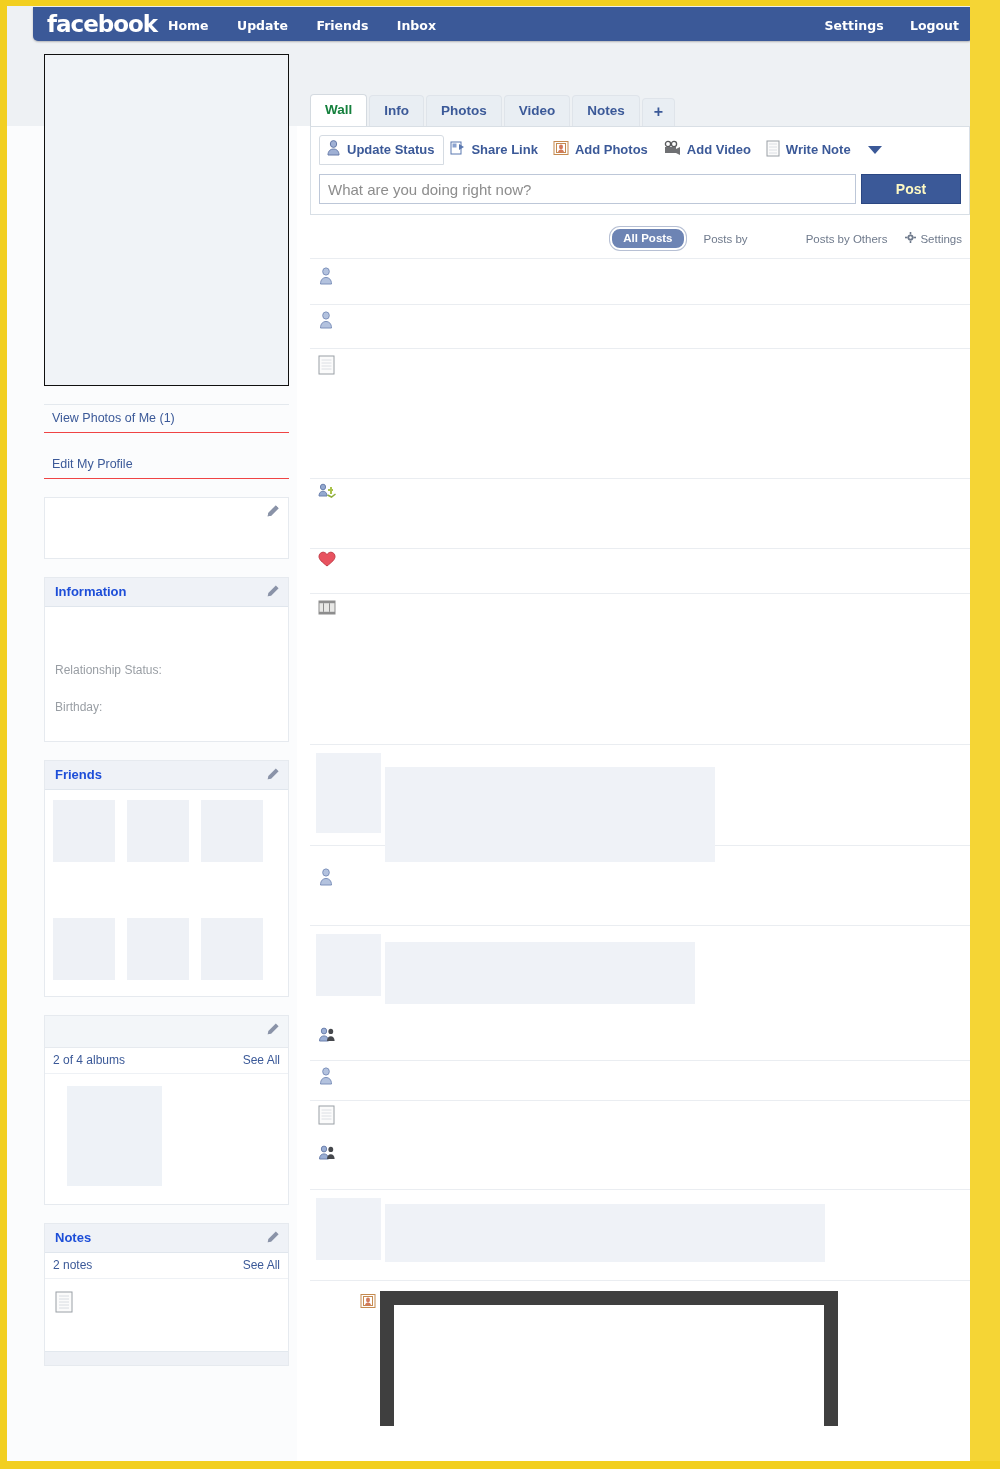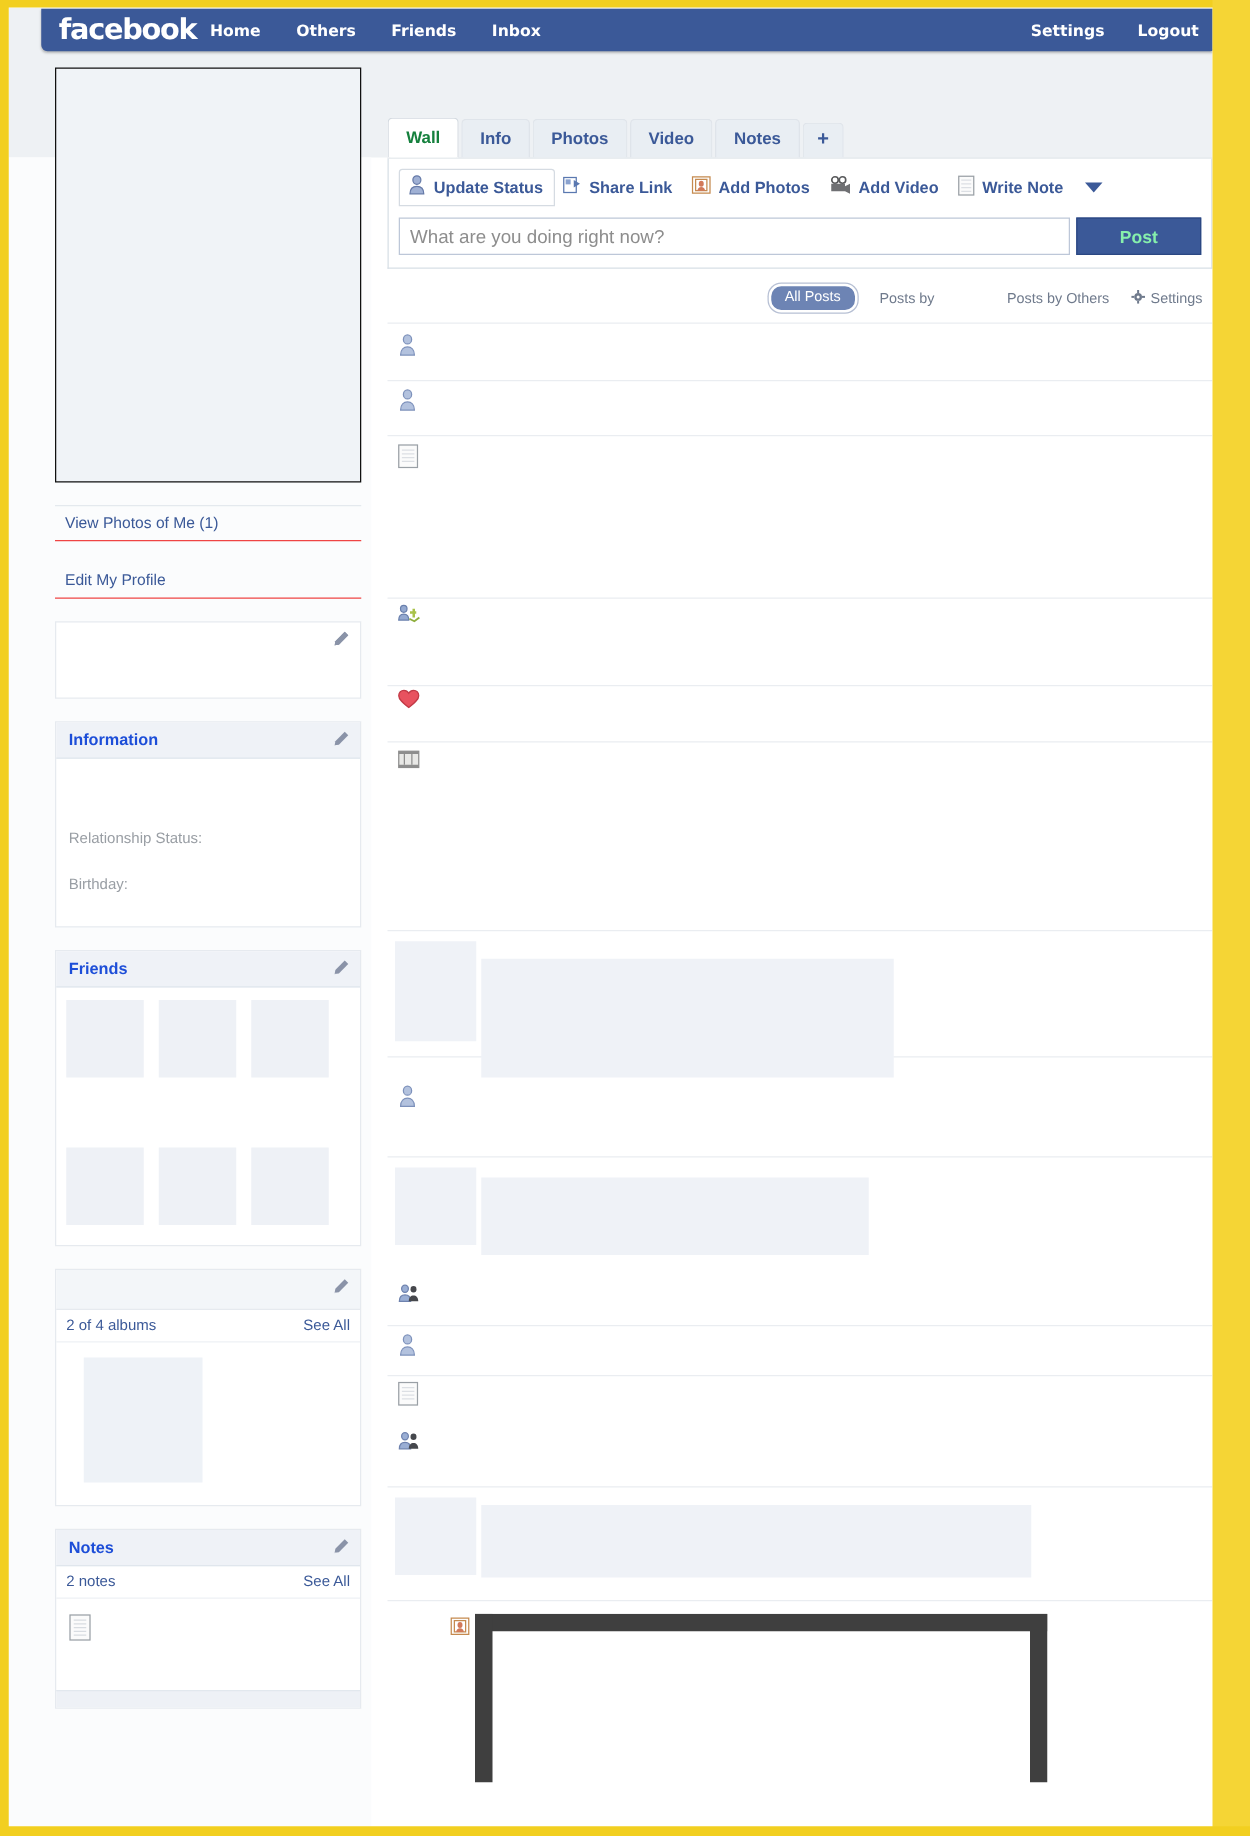--- a/index.html
+++ b/index.html
@@ -194,33 +194,33 @@
     padding: 0 8px;
     font-family: "Liberation Sans", sans-serif;
     background: #ffffff;
   }
   .pub-input::placeholder { color: #8d8d8d; opacity: 1; }
   .post-btn {
     width: 100px; height: 30px;
     margin-left: 5px;
     background: #3b5998;
     border: 1px solid #2b4782;
-    color: #86efac;
+    color: #fef9c3;
     font-size: 14px; font-weight: bold;
     font-family: "Liberation Sans", sans-serif;
     cursor: pointer;
   }
 
   .filterbar {
     display: flex; align-items: center; justify-content: flex-end;
     gap: 18px; padding: 12px 8px 8px 0;
   }
   .fpill {
     background: #6d84b4; color: #ffffff;
-    font-size: 11.5px; font-weight: normal;
+    font-size: 11.5px; font-weight: bold;
     padding: 3px 11px 4px 11px;
     border-radius: 10px;
     border: 2px solid #ffffff;
     box-shadow: 0 0 0 1px #b7c0d4;
     text-decoration: none;
   }
   .flink { font-size: 11.5px; color: #6f7a8c; text-decoration: none; }
   .fsettings { display:flex; align-items:center; gap:4px; font-size: 11.5px; color: #6f7a8c; text-decoration:none;}
 
   .story {
@@ -252,21 +252,21 @@
   <div class="frame-bottom"></div>
 
   <div class="canvas">
     <div class="tint-top"></div>
     <div class="tint-left"></div>
 
     <div class="navbar">
       <div class="logo">facebook</div>
       <div class="nav-links">
         <a href="#">Home</a>
-        <a href="#">Others</a>
+        <a href="#">Update</a>
         <a href="#">Friends</a>
         <a href="#">Inbox</a>
       </div>
       <div class="nav-right">
         <a href="#">Settings</a>
         <a href="#">Logout</a>
       </div>
     </div>
 
     <div class="leftcol">

